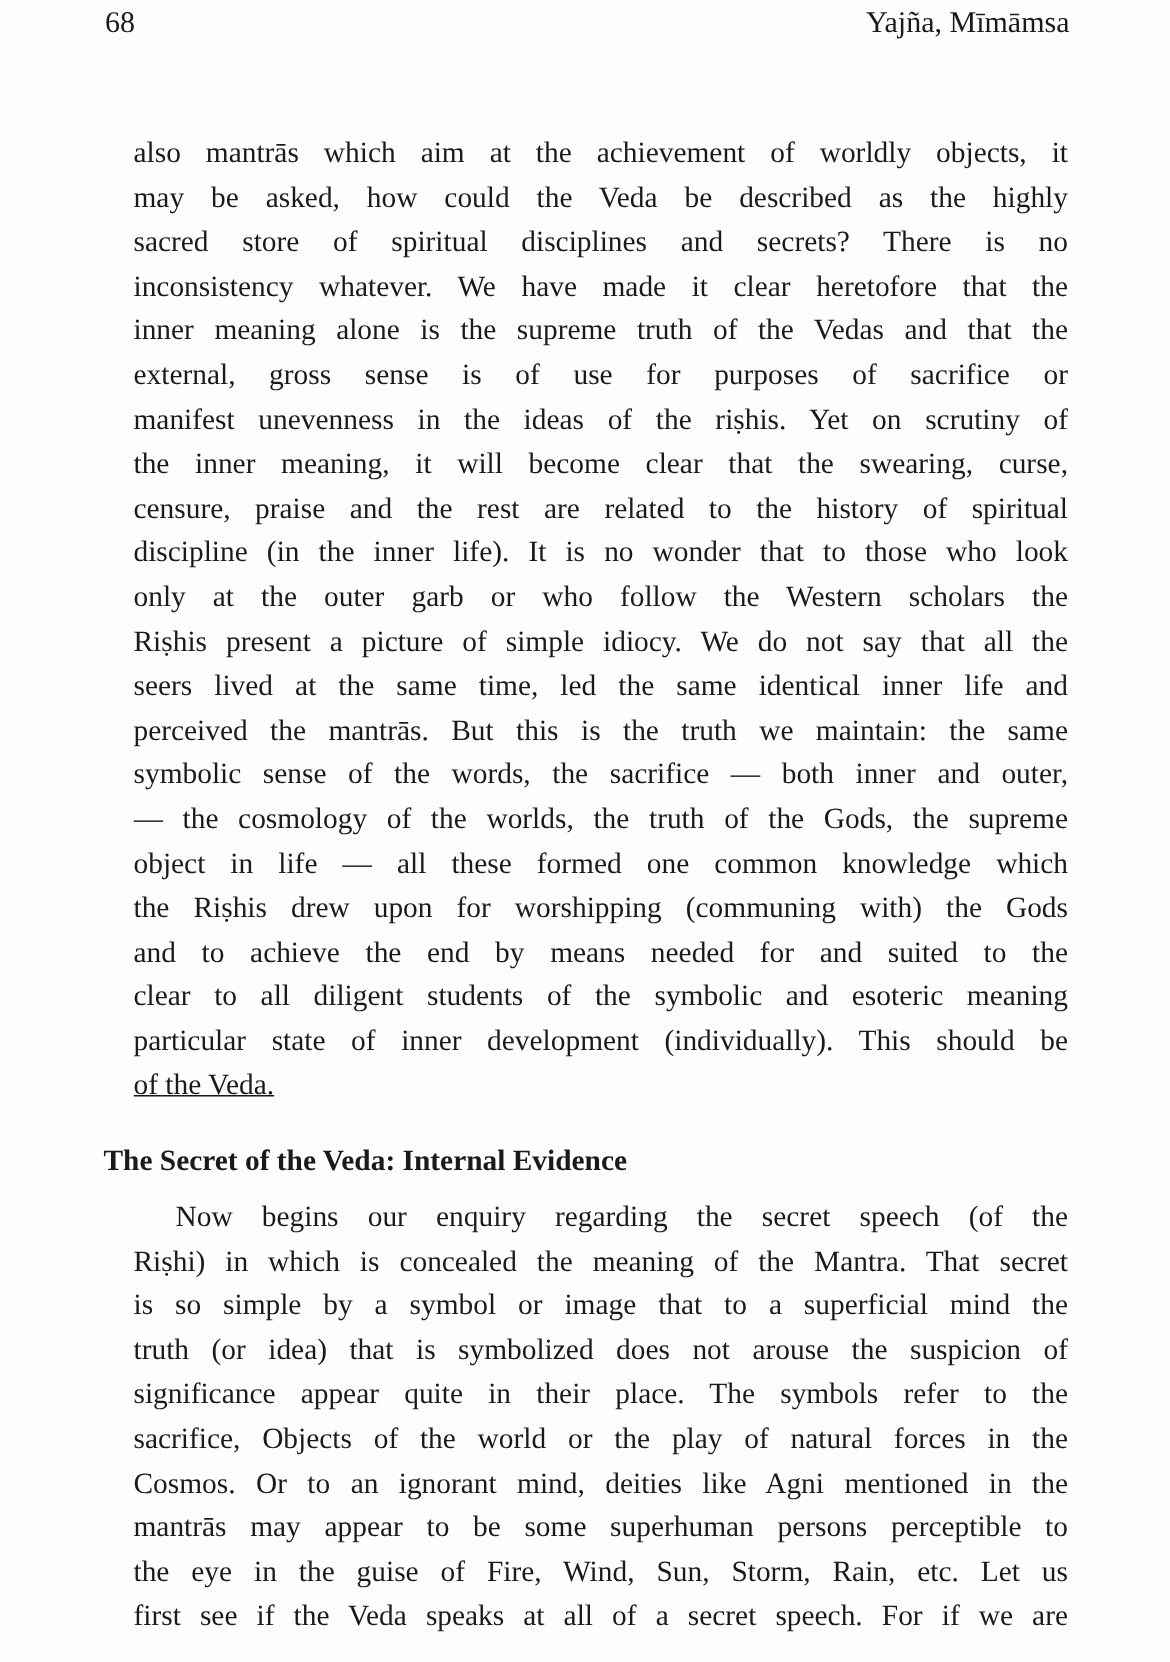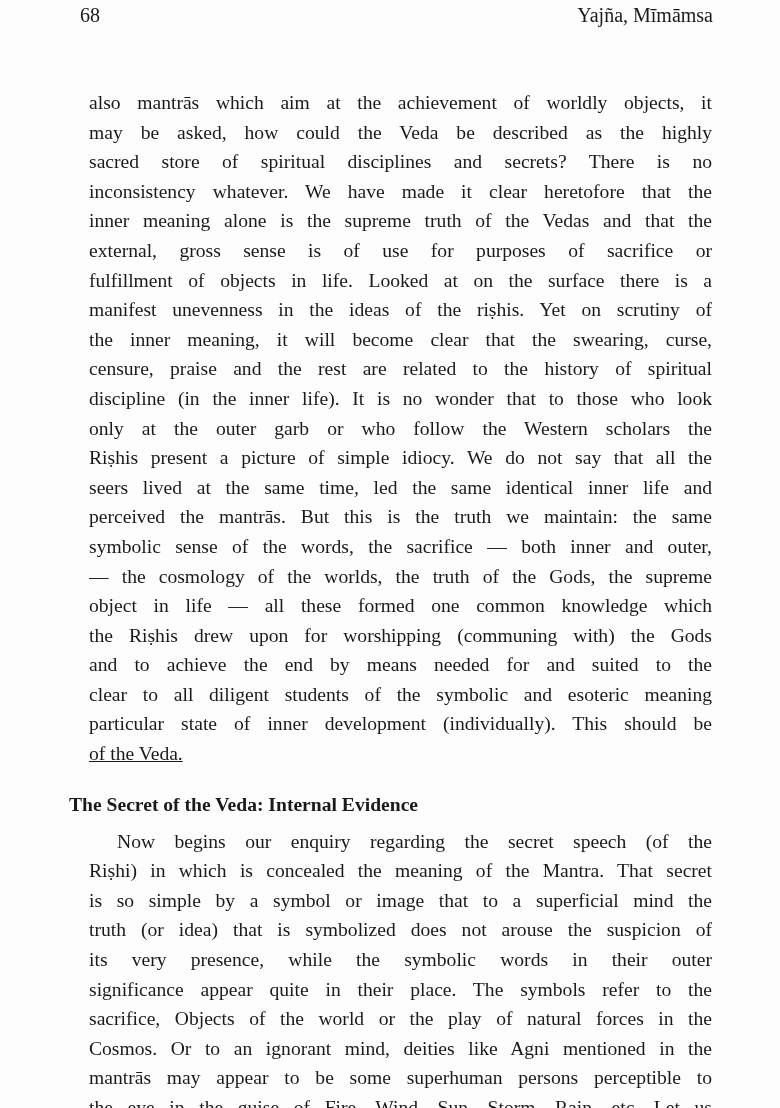--- a/index.html
+++ b/index.html
@@ -19,21 +19,21 @@
       position: absolute;
       top: 0;
       left: 68px;
       width: 645px;
       height: 30px;
       font-size: 20px;
       line-height: 30px;
     }
     .page-num {
       position: absolute;
-      left: 12px;
+      left: 2px;
       top: 0;
     }
     .book-title {
       position: absolute;
       right: 0;
       top: 0;
     }
     .body-text {
       position: absolute;
       left: 69px;
@@ -78,21 +78,20 @@
 </div>
 
 <div class="body-text">
   <div>
     <span class="line">also mantrās which aim at the achievement of worldly objects, it</span>
     <span class="line">may be asked, how could the Veda be described as the highly</span>
     <span class="line">sacred store of spiritual disciplines and secrets? There is no</span>
     <span class="line">inconsistency whatever. We have made it clear heretofore that the</span>
     <span class="line">inner meaning alone is the supreme truth of the Vedas and that the</span>
     <span class="line">external, gross sense is of use for purposes of sacrifice or</span>
-    <span class="line">fulfillment of objects in life. Looked at on the surface there is a</span>
     <span class="line">manifest unevenness in the ideas of the riṣhis. Yet on scrutiny of</span>
     <span class="line">the inner meaning, it will become clear that the swearing, curse,</span>
     <span class="line">censure, praise and the rest are related to the history of spiritual</span>
     <span class="line">discipline (in the inner life). It is no wonder that to those who look</span>
     <span class="line">only at the outer garb or who follow the Western scholars the</span>
     <span class="line">Riṣhis present a picture of simple idiocy. We do not say that all the</span>
     <span class="line">seers lived at the same time, led the same identical inner life and</span>
     <span class="line">perceived the mantrās. But this is the truth we maintain: the same</span>
     <span class="line">symbolic sense of the words, the sacrifice — both inner and outer,</span>
     <span class="line">— the cosmology of the worlds, the truth of the Gods, the supreme</span>
@@ -104,21 +103,20 @@
     <span class="line last">of the Veda.</span>
   </div>
 
   <div class="heading">The Secret of the Veda: Internal Evidence</div>
 
   <div>
     <span class="line indent">Now begins our enquiry regarding the secret speech (of the</span>
     <span class="line">Riṣhi) in which is concealed the meaning of the Mantra. That secret</span>
     <span class="line">is so simple by a symbol or image that to a superficial mind the</span>
     <span class="line">truth (or idea) that is symbolized does not arouse the suspicion of</span>
-    <span class="line">its very presence, while the symbolic words in their outer</span>
     <span class="line">significance appear quite in their place. The symbols refer to the</span>
     <span class="line">sacrifice, Objects of the world or the play of natural forces in the</span>
     <span class="line">Cosmos. Or to an ignorant mind, deities like Agni mentioned in the</span>
     <span class="line">mantrās may appear to be some superhuman persons perceptible to</span>
     <span class="line">the eye in the guise of Fire, Wind, Sun, Storm, Rain, etc. Let us</span>
     <span class="line">first see if the Veda speaks at all of a secret speech. For if we are</span>
   </div>
 </div>
 
 </body></html>

